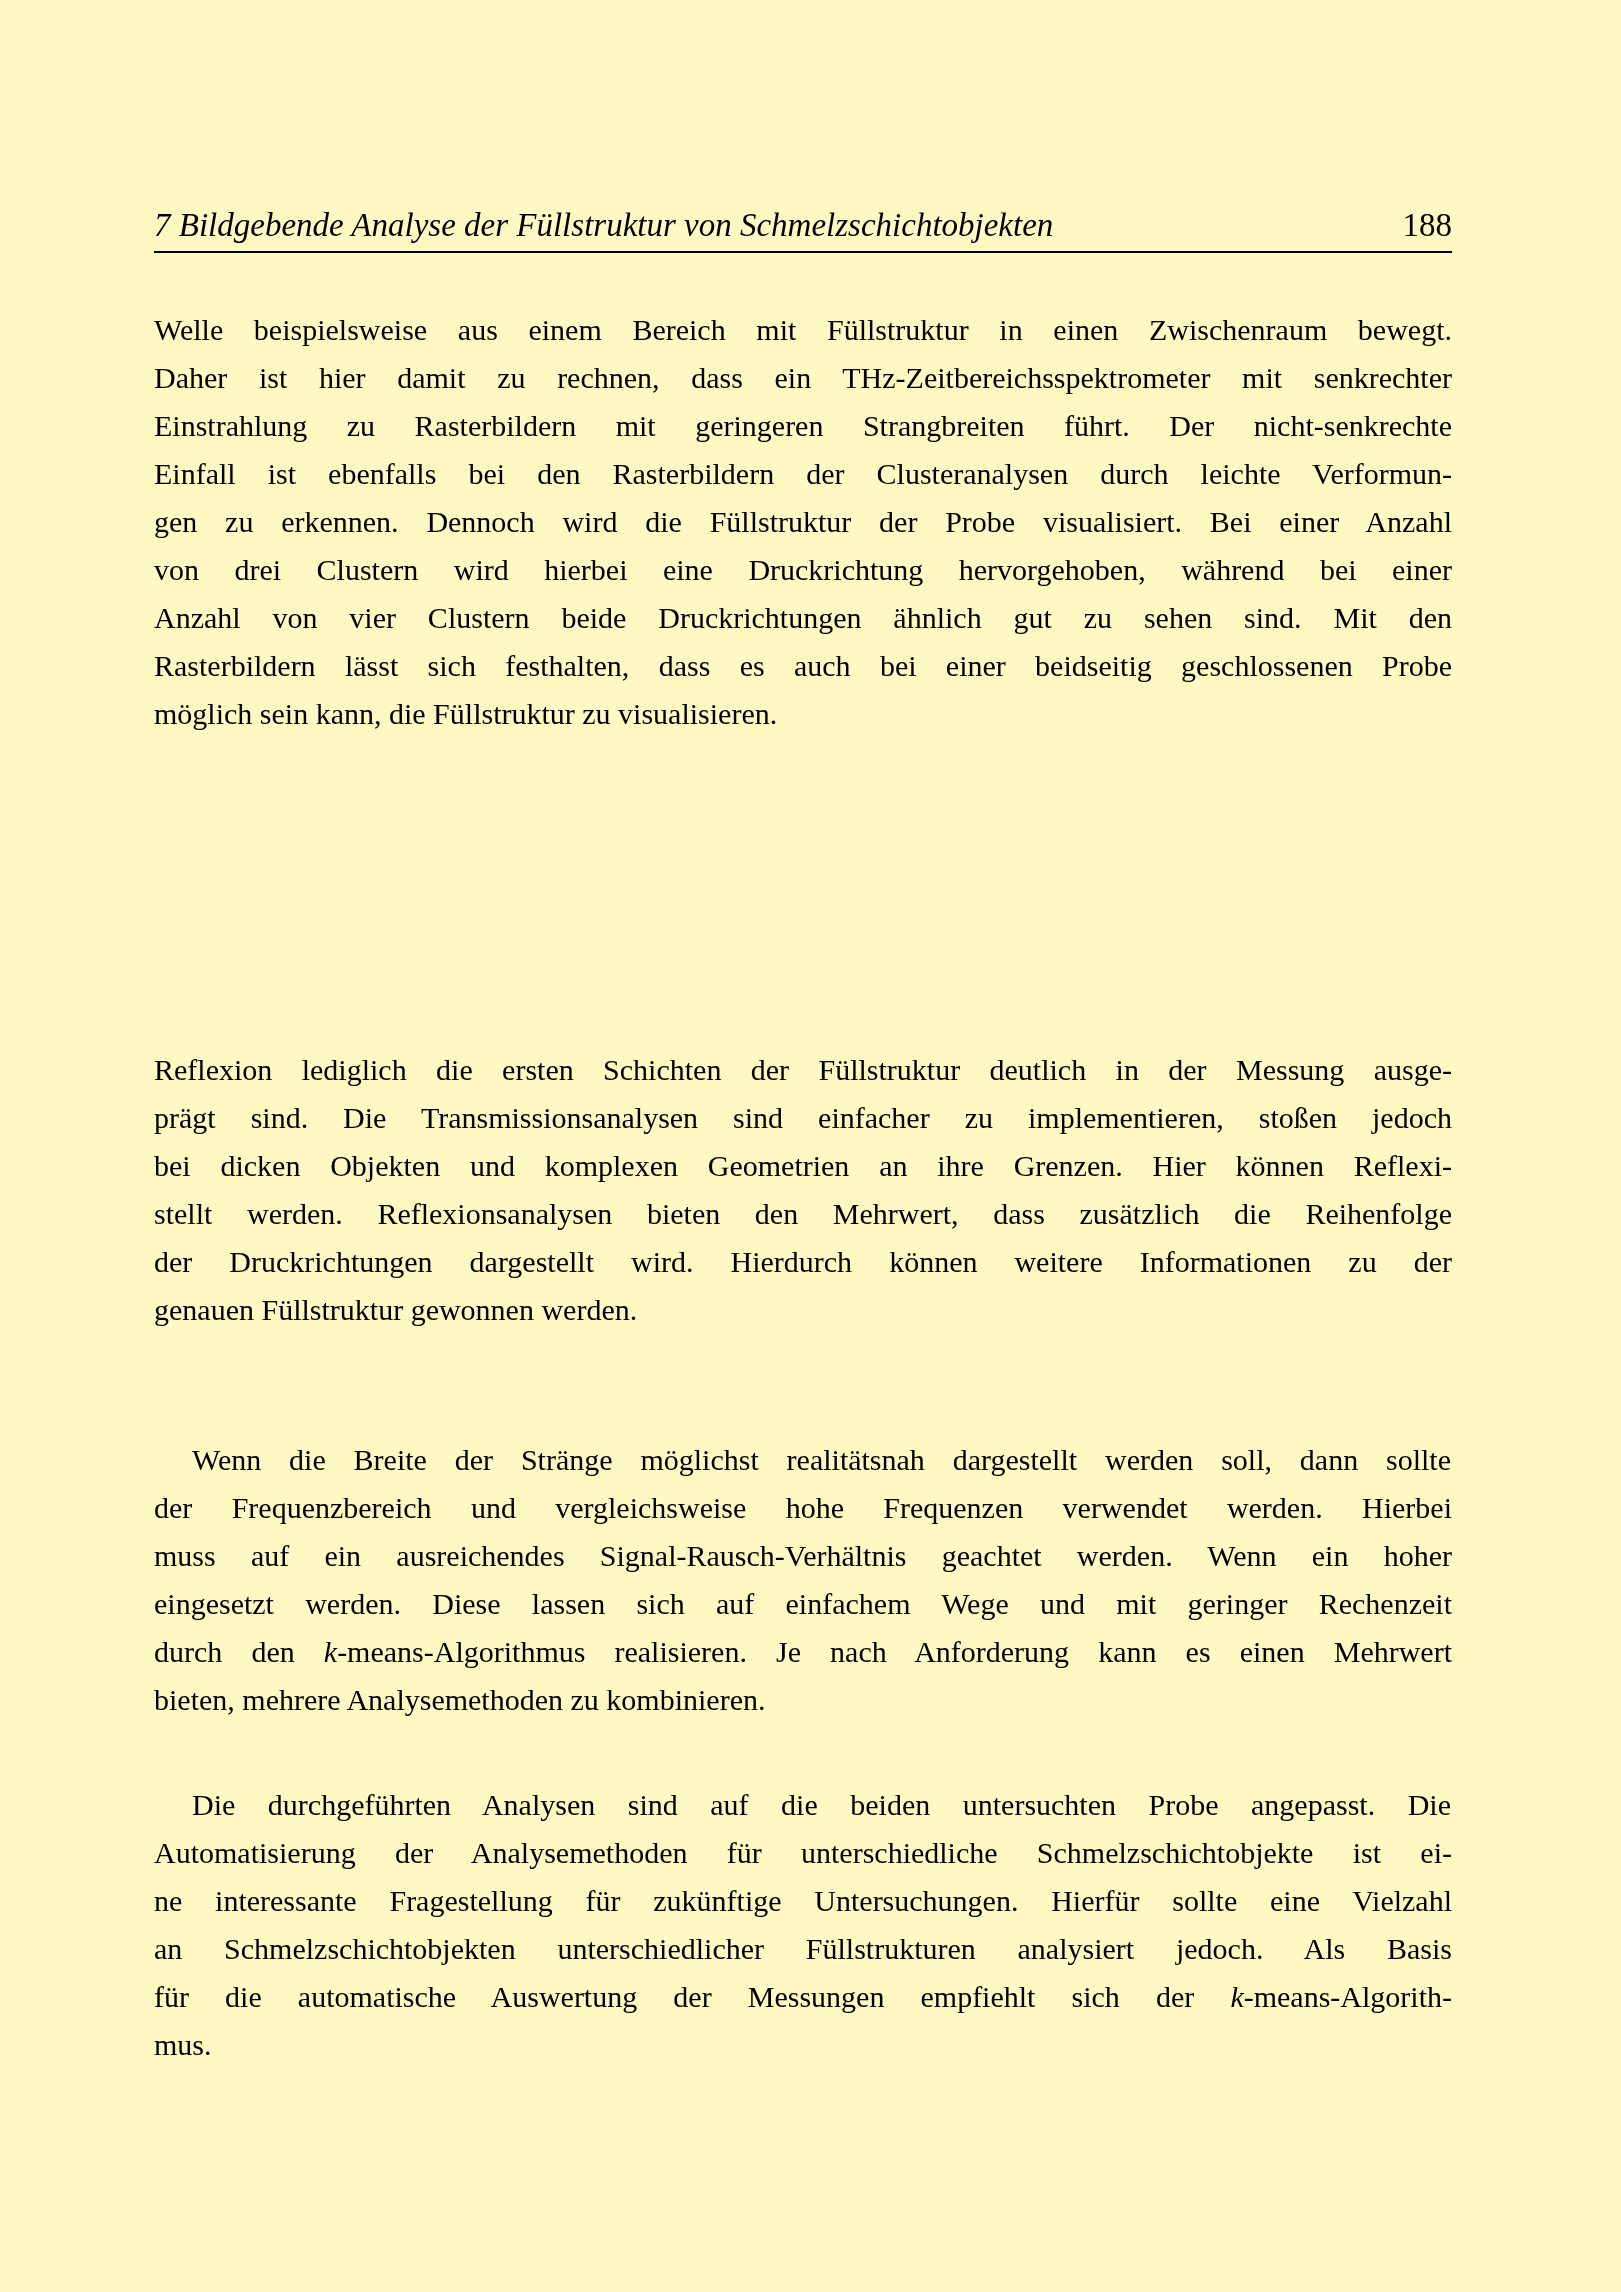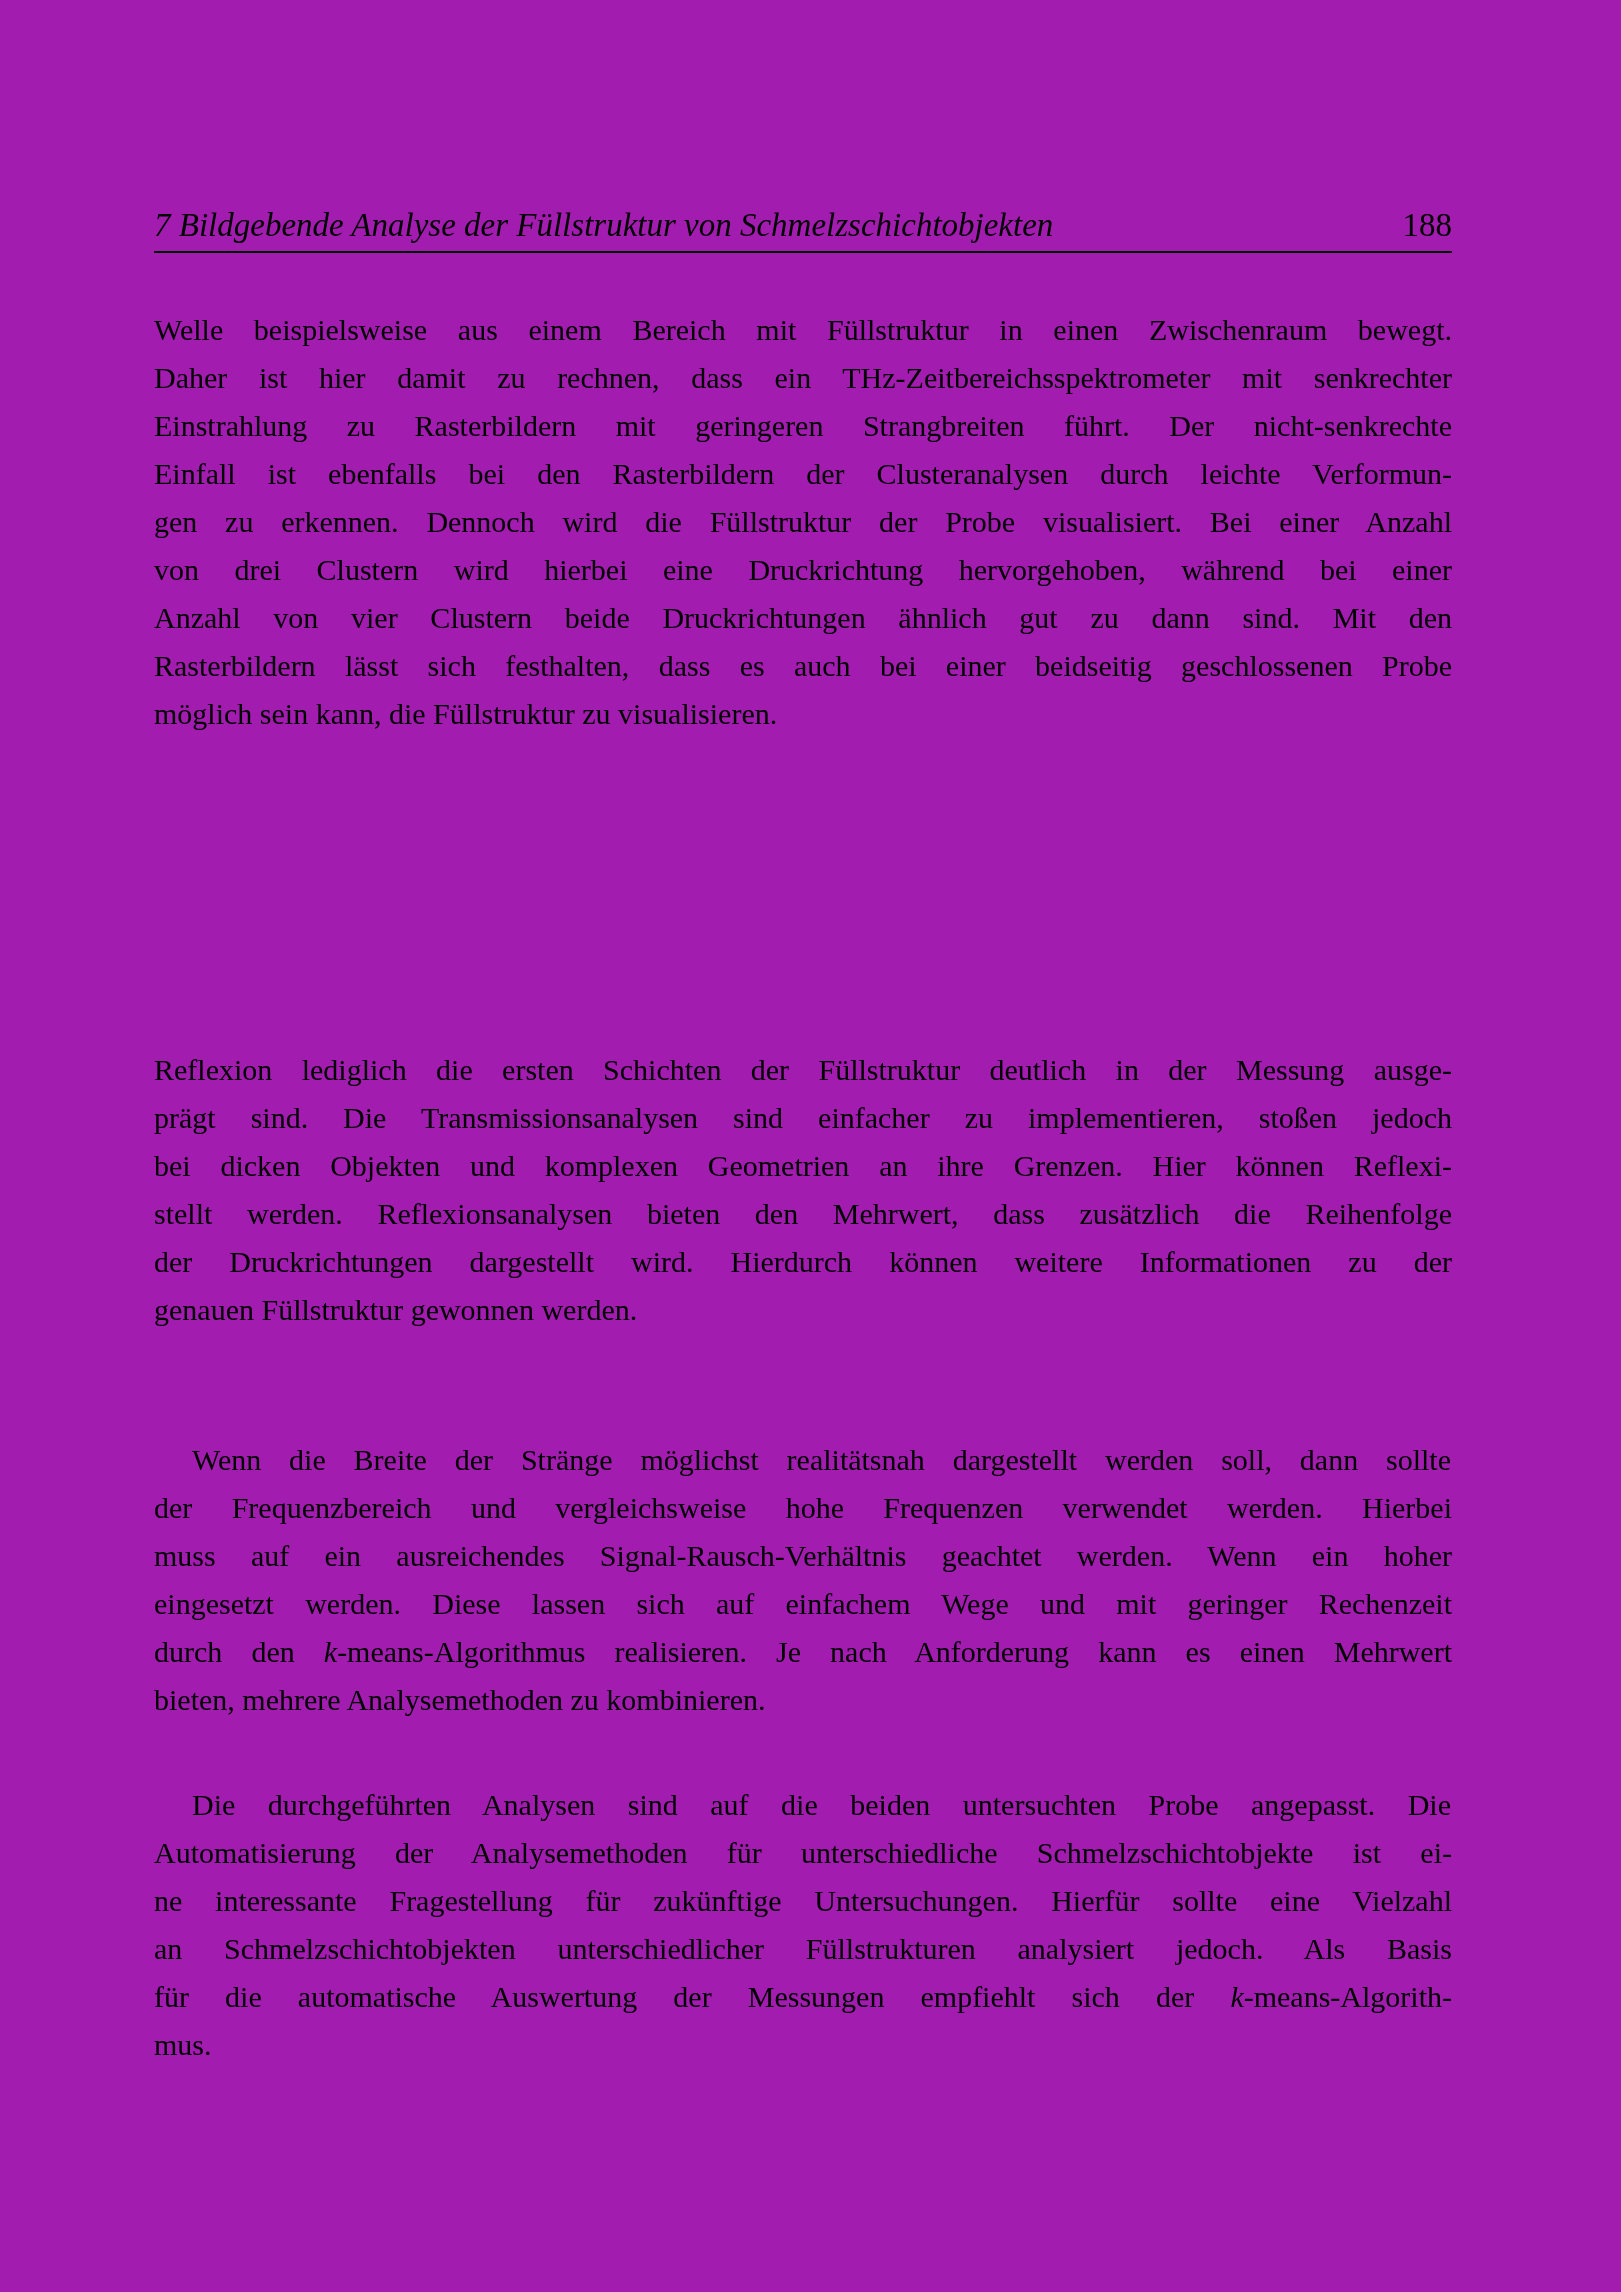--- a/index.html
+++ b/index.html
@@ -4,21 +4,21 @@
 <style>
   html, body {
     margin: 0;
     padding: 0;
     background: #ffffff;
   }
   .page {
     position: relative;
     width: 1621px;
     height: 2293px;
-    background: #a21caf;
+    background: #fef9c3;
     font-family: "Liberation Serif", "DejaVu Serif", serif;
     color: #000000;
     overflow: hidden;
   }
   
   .running-header {
     position: absolute;
     left: 154px;
     width: 1298px;
     top: 206px;
@@ -93,21 +93,21 @@
   </div>
   <div class="header-rule"></div>
 
   <div class="paragraph p1">
     <div class="body-line">Welle beispielsweise aus einem Bereich mit Füllstruktur in einen Zwischenraum bewegt.</div>
     <div class="body-line">Daher ist hier damit zu rechnen, dass ein THz-Zeitbereichsspektrometer mit senkrechter</div>
     <div class="body-line">Einstrahlung zu Rasterbildern mit geringeren Strangbreiten führt. Der nicht-senkrechte</div>
     <div class="body-line">Einfall ist ebenfalls bei den Rasterbildern der Clusteranalysen durch leichte Verformun-</div>
     <div class="body-line">gen zu erkennen. Dennoch wird die Füllstruktur der Probe visualisiert. Bei einer Anzahl</div>
     <div class="body-line">von drei Clustern wird hierbei eine Druckrichtung hervorgehoben, während bei einer</div>
-    <div class="body-line">Anzahl von vier Clustern beide Druckrichtungen ähnlich gut zu dann sind. Mit den</div>
+    <div class="body-line">Anzahl von vier Clustern beide Druckrichtungen ähnlich gut zu sehen sind. Mit den</div>
     <div class="body-line">Rasterbildern lässt sich festhalten, dass es auch bei einer beidseitig geschlossenen Probe</div>
     <div class="body-line last">möglich sein kann, die Füllstruktur zu visualisieren.</div>
   </div>
 
 
 
   <div class="paragraph p3">
     <div class="body-line">Reflexion lediglich die ersten Schichten der Füllstruktur deutlich in der Messung ausge-</div>
     <div class="body-line">prägt sind. Die Transmissionsanalysen sind einfacher zu implementieren, stoßen jedoch</div>
     <div class="body-line">bei dicken Objekten und komplexen Geometrien an ihre Grenzen. Hier können Reflexi-</div>

